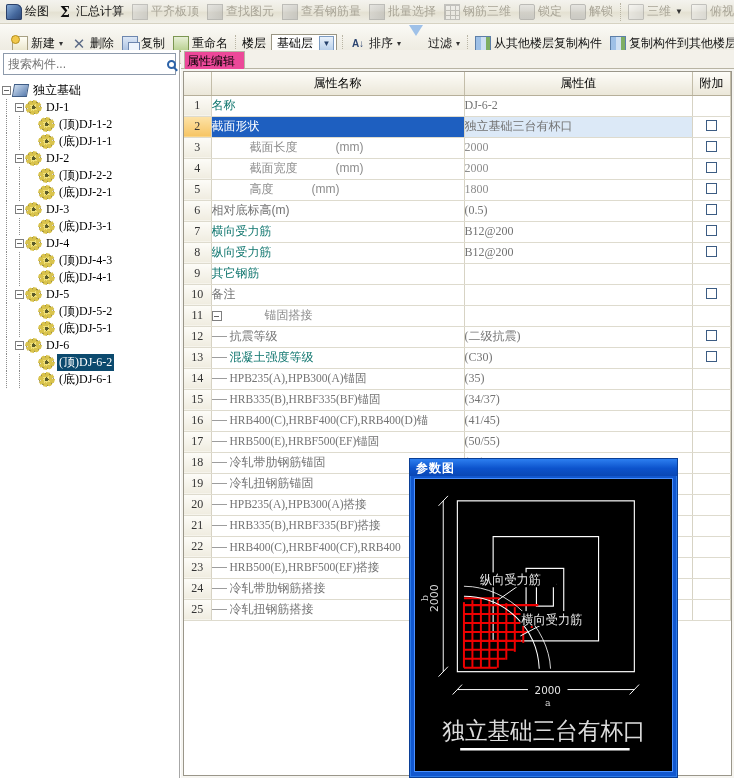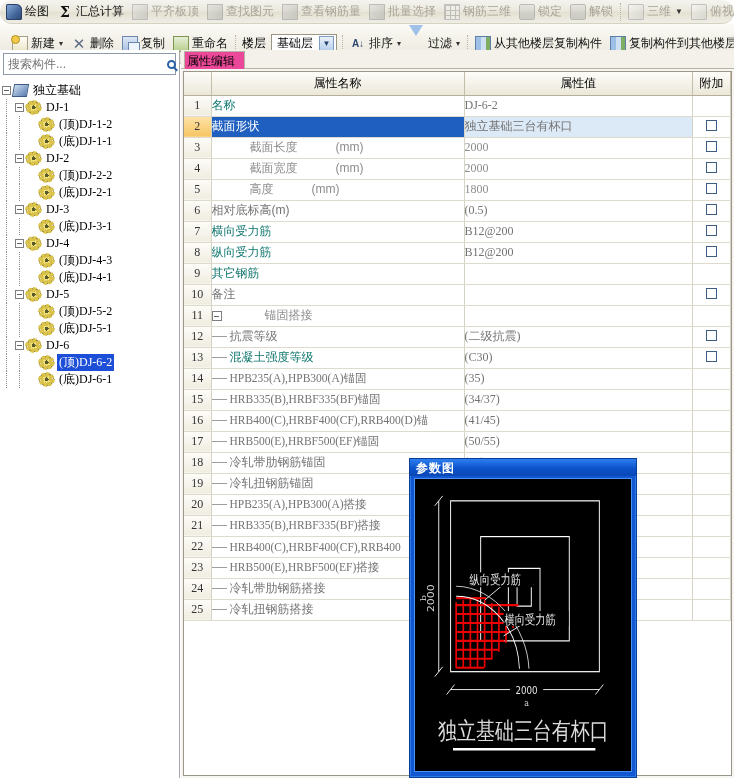--- a/index.html
+++ b/index.html
@@ -16,21 +16,20 @@
 
   
   .toolbar {
     height: 24px;
     display: flex;
     align-items: center;
     background: linear-gradient(to bottom, #f4f3ee 0%, #eceadf 45%, #e4e1d2 55%, #efeee6 100%);
     border-bottom: 1px solid #d6d2c2;
     padding: 0 2px;
     white-space: nowrap;
-    border-radius: 12px;
   }
   .toolbar2 {
     height: 40px;
     display: flex;
     align-items: center;
     background: linear-gradient(to bottom, #fbfaf6 0%, #f1efe6 50%, #e9e6da 100%);
     border-bottom: 1px solid #c9c5b4;
     padding: 0 8px;
     white-space: nowrap;
   }
@@ -133,21 +132,21 @@
     content:"";position:absolute;inset:-1px;border-radius:50%;
     background:
       conic-gradient(from 0deg, #d9c34c 0 8%, transparent 8% 12.5%, #d9c34c 12.5% 20.5%, transparent 20.5% 25%,
       #d9c34c 25% 33%, transparent 33% 37.5%, #d9c34c 37.5% 45.5%, transparent 45.5% 50%,
       #d9c34c 50% 58%, transparent 58% 62.5%, #d9c34c 62.5% 70.5%, transparent 70.5% 75%,
       #d9c34c 75% 83%, transparent 83% 87.5%, #d9c34c 87.5% 95.5%, transparent 95.5% 100%);
     -webkit-mask: radial-gradient(circle, transparent 0 3px, #000 3px);
             mask: radial-gradient(circle, transparent 0 3px, #000 3px);
   }
   .tlabel { font-size:12px; color:#000; padding:0 2px; font-family:Liberation Serif, serif; }
-  .tnode.sel .tlabel { background:#1d4ed8; color:#fff; }
+  .tnode.sel .tlabel { background:#0c4a6e; color:#fff; }
 
   
   #main { position:absolute; left:181px; top:50px; right:0; bottom:0; background:#f6f5f1; }
   .tabstrip { height:19px; position:relative; border-bottom:1px solid #b8b4a4; background:#f3f1ea; }
   .tab {
     position:absolute; left:3px; top:1px; height:18px; padding:1px 9px 0 2px;
     background:#ec4899; border:1px solid #b8b4a4; border-bottom:none;
     font-size:12px; line-height:16px;
   }
   #grid { position:absolute; left:2px; right:2px; top:21px; bottom:2px; background:#fff; border:1px solid #9a968a; overflow:hidden; }
@@ -182,21 +181,21 @@
   tr.selrow td.c-name { background:#1e5fc0; color:#fff; }
   tr.selrow td.c-name .blue { color:#fff; }
   tr.selrow td.c-val  { background:#dce9f7; }
   .cb { display:inline-block; width:11px;height:11px;border:1px solid #3c5c83; background:#fff; }
   .childline { display:inline-block; width:15px; border-top:1px solid #9d9d9d; vertical-align:middle; margin-right:3px; position:relative;}
   .grpexp { display:inline-block; width:10px;height:10px;border:1px solid #7f7f7f;background:#fff;
             text-align:center;line-height:8px;font-size:9px;vertical-align:middle;margin-right:5px; }
 
   
   #dlg {
-    position:absolute; left:409px; top:458px; width:228px; height:320px;
+    position:absolute; left:409px; top:458px; width:269px; height:320px;
     background:#1157cf; border:1px solid #0b3f96;
     box-shadow:0 0 0 1px #2c7ae8 inset;
   }
   #dlg .title {
     height:17px; padding:1px 0 0 6px; color:#fff; font-size:12px; font-weight:bold;
     background:linear-gradient(to bottom,#2d7ff0 0%,#0c53cc 55%,#0a47b5 100%);
     letter-spacing:1px;
   }
   #dlg .canvas {
     position:absolute; left:4px; top:19px; right:4px; bottom:5px;

